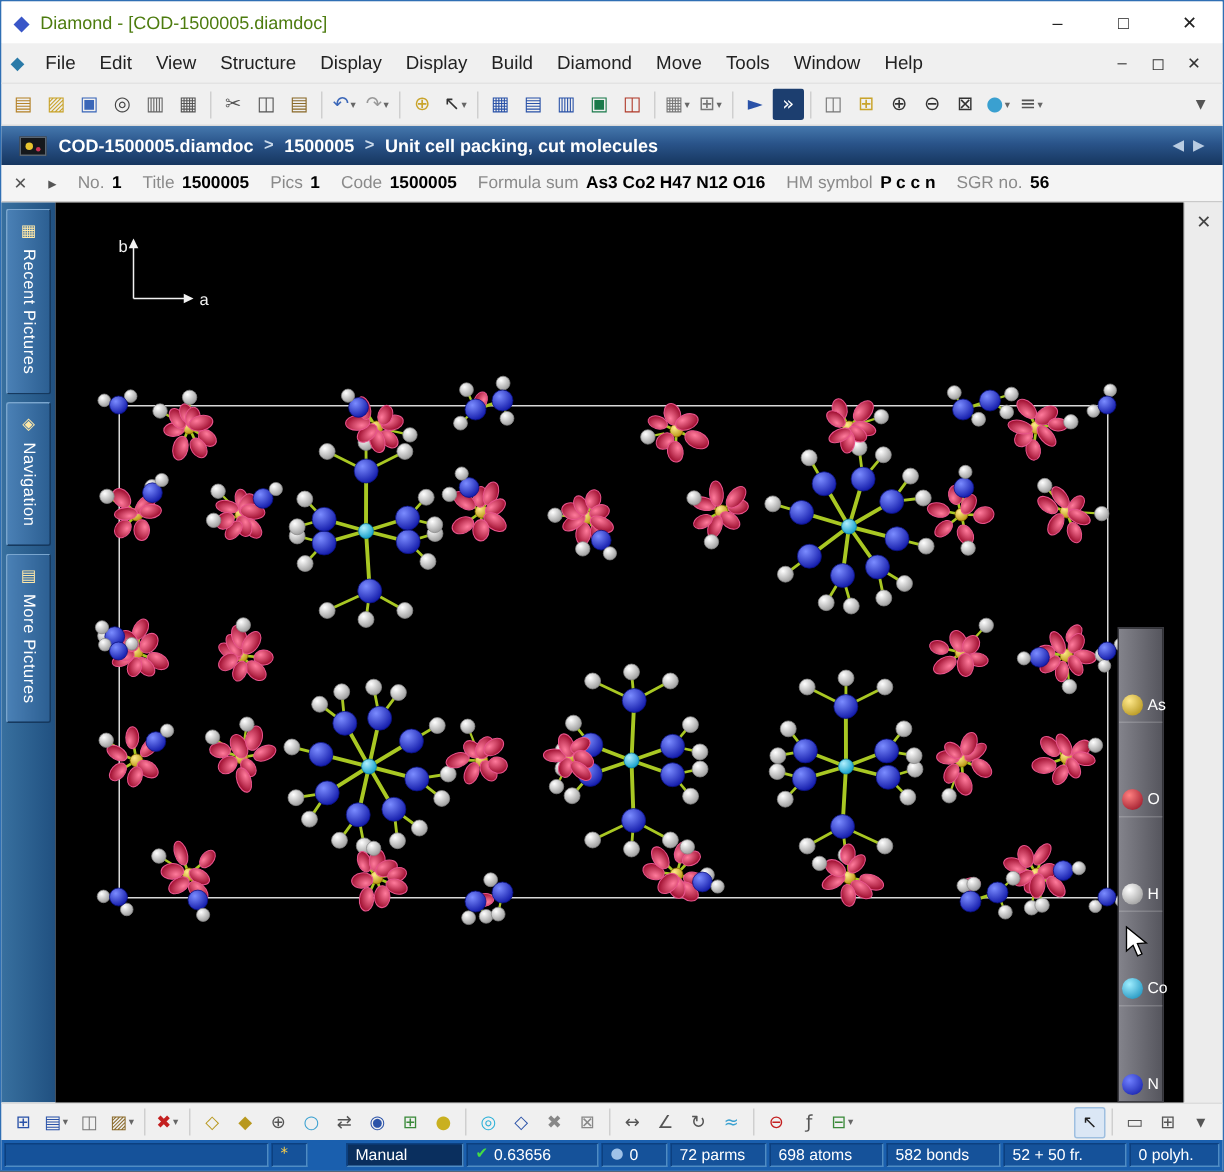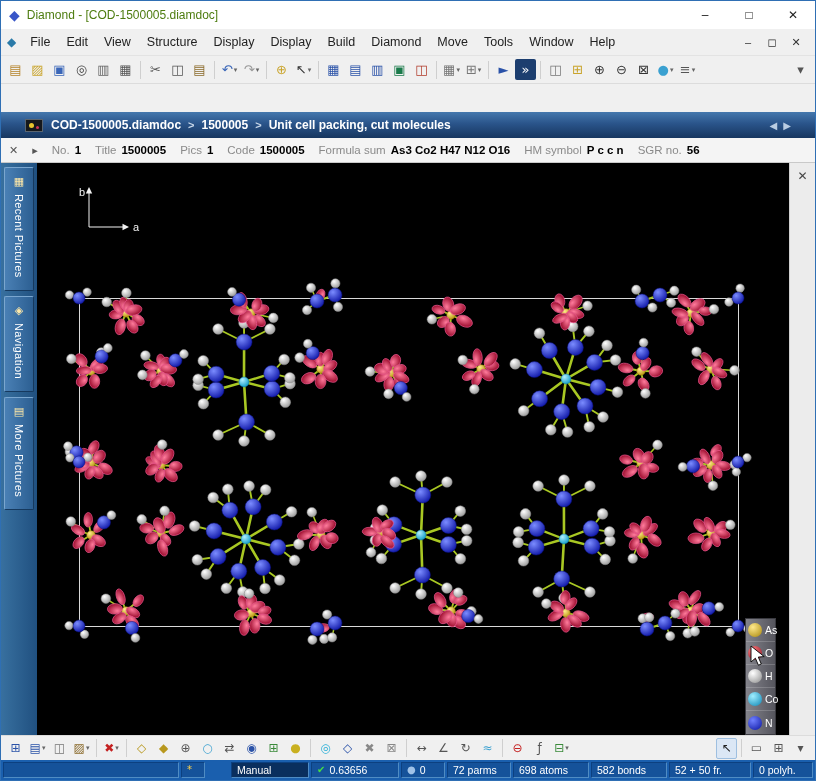--- a/index.html
+++ b/index.html
@@ -27,21 +27,21 @@
   .toolbar.bottom { height:25px; border-top:1px solid #dcdcdc; border-bottom:none; }
   .tb-item { height:21px; min-width:21px; display:flex; align-items:center; justify-content:center; border:1px solid transparent; border-radius:2px; padding:0 1px; }
   .tb-item.pressed { background:#dbe7f5; border-color:#9ebfe0; }
   .tb-glyph { font-family:"DejaVu Sans", sans-serif; font-size:13px; line-height:1; }
   .toolbar.bottom .tb-glyph { font-size:12px; }
   .tb-dd { font-family:"DejaVu Sans", sans-serif; font-size:7px; color:#666; margin-left:1px; }
   .tb-sep { width:1px; height:18px; background:#cfcfcf; margin:0 3px; flex:none; }
   .tb-spacer { flex:1; }
 
   
-  .breadcrumb { height:26px; background:linear-gradient(180deg,#4578ad 0%,#2a548a 45%,#16365f 100%); display:flex; align-items:center; padding:0 24px; gap:8px; flex:none;margin-top:28px; }
+  .breadcrumb { height:26px; background:linear-gradient(180deg,#4578ad 0%,#2a548a 45%,#16365f 100%); display:flex; align-items:center; padding:0 12px; gap:8px; flex:none; }
   .bc-icon { width:18px; height:13px; background:#15181c; border:1px solid #5a6570; position:relative; flex:none; }
   .bc-icon::after { content:""; position:absolute; left:3px; top:3px; width:5px; height:5px; background:#e8c52f; border-radius:50%; box-shadow:6px 2px 0 -1px #cc3355; }
   .bc-segments { display:flex; gap:7px; align-items:center; flex:1; }
   .bc-seg { color:#ffffff; font-size:12px; font-weight:bold; }
   .bc-sep { color:#c8d8ea; font-size:11px; font-weight:bold; }
   .bc-nav { display:flex; gap:6px; }
   .bc-nav-btn { color:#b9cce2; font-size:10px; }
 
   
   .infobar { height:25px; background:#f4f4f4; border-bottom:1px solid #c9c9c9; display:flex; align-items:center; padding:0 8px; gap:14px; flex:none; }
@@ -55,21 +55,21 @@
   .sidebar { width:36px; flex:none; background:linear-gradient(90deg,#38709f,#205080); display:flex; flex-direction:column; align-items:center; padding-top:4px; gap:5px; }
   .side-tab { width:30px; display:flex; flex-direction:column; align-items:center; gap:6px; padding:7px 0 12px;
               background:linear-gradient(90deg,#4a80b5,#2c5f92); border:1px solid; border-color:#7aa6cf #16395e #16395e #7aa6cf; border-radius:2px; }
   .side-icon { font-family:"DejaVu Sans", sans-serif; font-size:11px; color:#ffe9a8; }
   .side-label { writing-mode:vertical-rl; font-size:11px; color:#ffffff; letter-spacing:0.4px; }
 
   .canvas-wrap { position:relative; flex:1; background:#000; overflow:hidden; }
   .canvas-wrap svg.scene { display:block; position:absolute; left:0; top:0; }
 
   .legend { position:absolute; right:13px; bottom:0; width:31px; background:linear-gradient(90deg,#83838b,#55555d); border:1px solid #3a3a40; }
-  .legend-row { height:23px; display:flex; align-items:center; gap:3px; padding-left:2px; border-bottom:1px solid rgba(255,255,255,0.18); }
+  .legend-row { height:23px; display:flex; align-items:center; gap:3px; padding-left:2px; border-bottom:1px solid rgba(255,255,255,0.18);margin-top:40px; }
   .legend-row:last-child { border-bottom:none; }
   .legend-sphere { width:14px; height:14px; border-radius:50%; flex:none; }
   .legend-label { color:#fff; font-size:10.5px; }
 
   .cursor-svg { position:absolute; left:712px; top:482px; pointer-events:none; }
 
   .right-strip { width:26px; flex:none; background:#ececec; border-left:1px solid #d0d0d0; display:flex; flex-direction:column; align-items:center; padding-top:6px; }
   .strip-close { font-family:"DejaVu Sans", sans-serif; font-size:12px; color:#444; }
 
   

